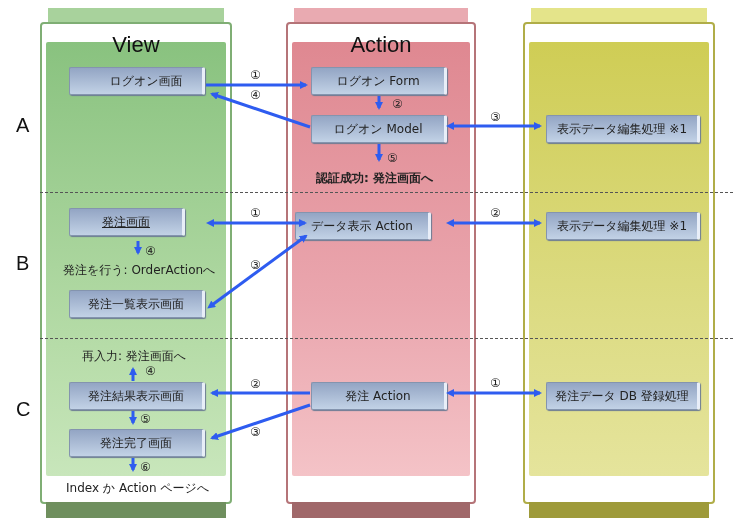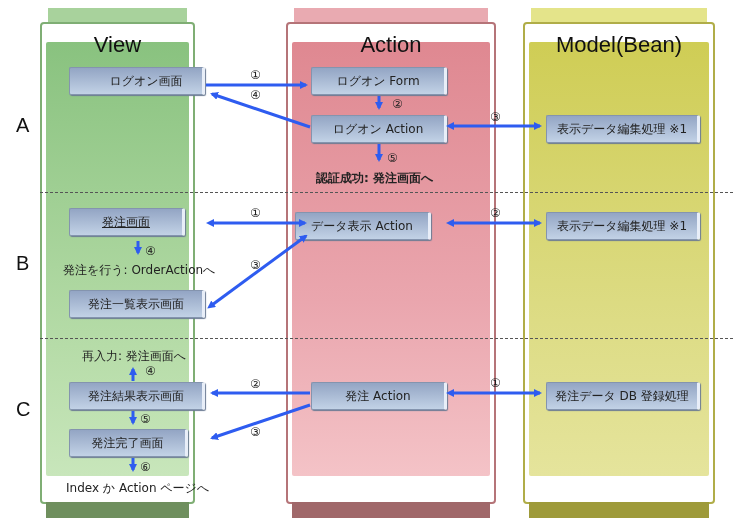--- a/index.html
+++ b/index.html
@@ -8,27 +8,27 @@
   .col { position: absolute; top: 8px; height: 510px; }
   .col .top { position: absolute; left: 8px; right: 8px; top: 0; height: 22px; }
   .col .body { position: absolute; left: 0; right: 0; top: 14px; bottom: 14px;
                border-radius: 4px; box-sizing: border-box; }
   .col .bottom { position: absolute; left: 6px; right: 6px; bottom: 0; height: 16px; }
   .col .inner { position: absolute; left: 4px; right: 4px; top: 18px; bottom: 26px;
                 border-radius: 2px; }
   .col-title { position: absolute; left: 0; right: 0; top: 24px; text-align: center;
                font-size: 22px; color: #111; font-family: "Liberation Sans", sans-serif; }
 
-  #col-view { left: 40px; width: 155px; }
+  #col-view { left: 40px; width: 192px; }
   #col-view .top { background: #a8d29c; }
   #col-view .body { background: #ffffff; border: 2px solid #7fae74; }
   #col-view .inner { background: linear-gradient(#89c27f, #b6dca8 70%, #c8e6bb); }
   #col-view .bottom { background: #6f8f5e; }
 
-  #col-action { left: 286px; width: 190px; padding-left: 20px; }
+  #col-action { left: 286px; width: 190px; }
   #col-action .top { background: #e9aab1; }
   #col-action .body { background: #ffffff; border: 2px solid #b57478; }
   #col-action .inner { background: linear-gradient(#df8891, #eaa6ae 60%, #f4c3c7); }
   #col-action .bottom { background: #a0686a; }
 
   #col-model { left: 523px; width: 192px; }
   #col-model .top { background: #e4e48a; }
   #col-model .body { background: #ffffff; border: 2px solid #b0ad48; }
   #col-model .inner { background: linear-gradient(#cfcd55, #dcdb82 60%, #e5e49c); }
   #col-model .bottom { background: #9e9a3a; }
@@ -65,44 +65,43 @@
     </div>
   <div class="bottom"></div>
   <div class="col-title">Action</div>
 </div>
 <div class="col" id="col-model">
   <div class="top"></div>
   <div class="body">
       <div class="inner"></div>
     </div>
   <div class="bottom"></div>
-  <div class="col-title">Model(Bean)</div>
 </div>
 
 <div class="divider" style="top:192px;"></div>
 <div class="divider" style="top:338px;"></div>
 
 <div class="row-label" style="left:16px; top:114px;">A</div>
 <div class="row-label" style="left:16px; top:252px;">B</div>
 <div class="row-label" style="left:16px; top:398px;">C</div>
 
 <div class="box" style="left:69px; top:67px; width:136px;padding-left:20px;">ログオン画面</div>
 <div class="box" style="left:311px; top:67px; width:136px;">ログオン Form</div>
-<div class="box" style="left:311px; top:115px; width:136px;">ログオン Action</div>
+<div class="box" style="left:311px; top:115px; width:136px;">ログオン Model</div>
 <div class="box" style="left:546px; top:115px; width:154px;">表示データ編集処理 ※1</div>
 <div class="label" style="left:316px; top:170px;font-weight:bold;">認証成功: 発注画面へ</div>
 
 <div class="box" style="left:69px; top:208px; width:116px;text-decoration:underline;">発注画面</div>
 <div class="box" style="left:69px; top:290px; width:136px;">発注一覧表示画面</div>
 <div class="box" style="left:295px; top:212px; width:136px;">データ表示 Action</div>
 <div class="box" style="left:546px; top:212px; width:154px;">表示データ編集処理 ※1</div>
 <div class="label" style="left:63px; top:262px;">発注を行う: OrderActionへ</div>
 
 <div class="box" style="left:69px; top:382px; width:136px;">発注結果表示画面</div>
-<div class="box" style="left:69px; top:429px; width:119px;">発注完了画面</div>
+<div class="box" style="left:69px; top:429px; width:136px;">発注完了画面</div>
 <div class="box" style="left:311px; top:382px; width:136px;">発注 Action</div>
 <div class="box" style="left:546px; top:382px; width:154px;">発注データ DB 登録処理</div>
 <div class="label" style="left:82px; top:348px;">再入力: 発注画面へ</div>
 <div class="label" style="left:66px; top:480px;">Index か Action ページへ</div>
 
 <svg id="arrows" width="733" height="526">
   <defs>
     <marker id="ah" markerWidth="8" markerHeight="8" refX="6" refY="4" orient="auto" markerUnits="userSpaceOnUse">
       <path d="M0,0 L8,4 L0,8 z" fill="#2e5cf0"></path>
     </marker>

